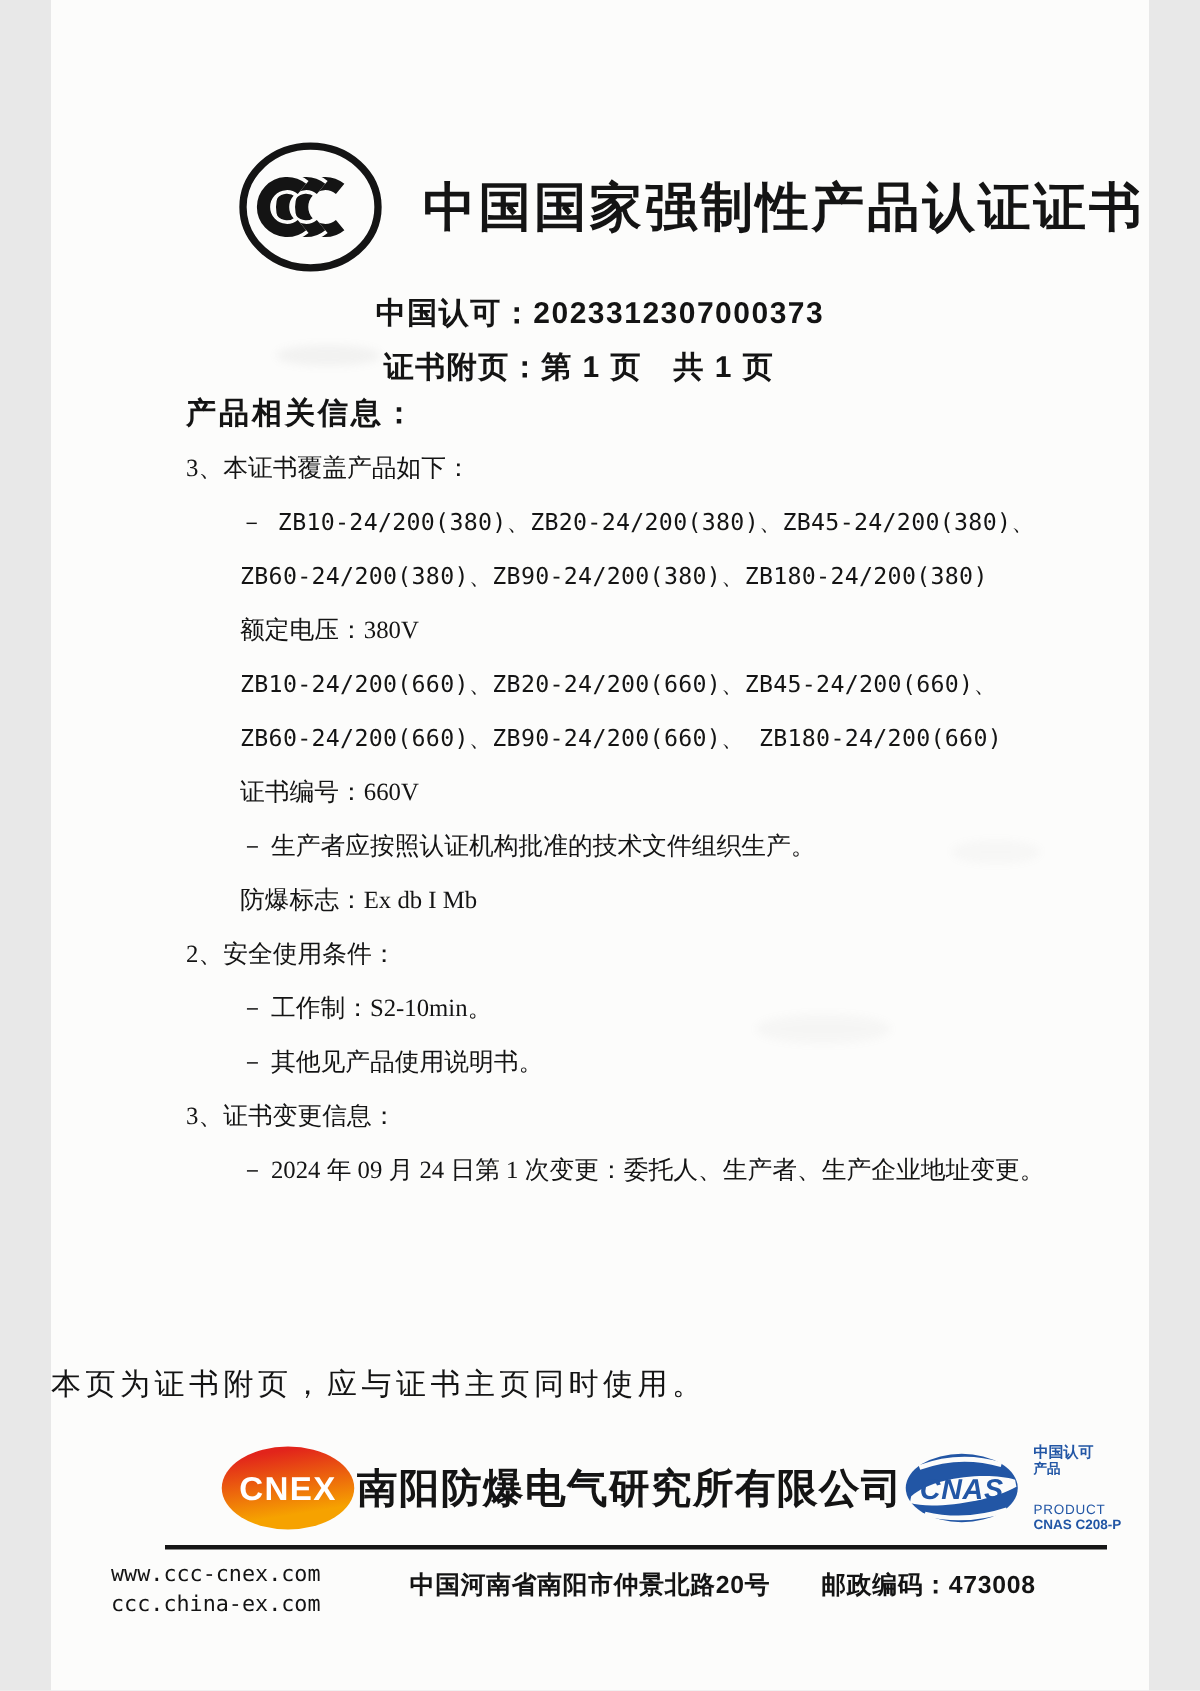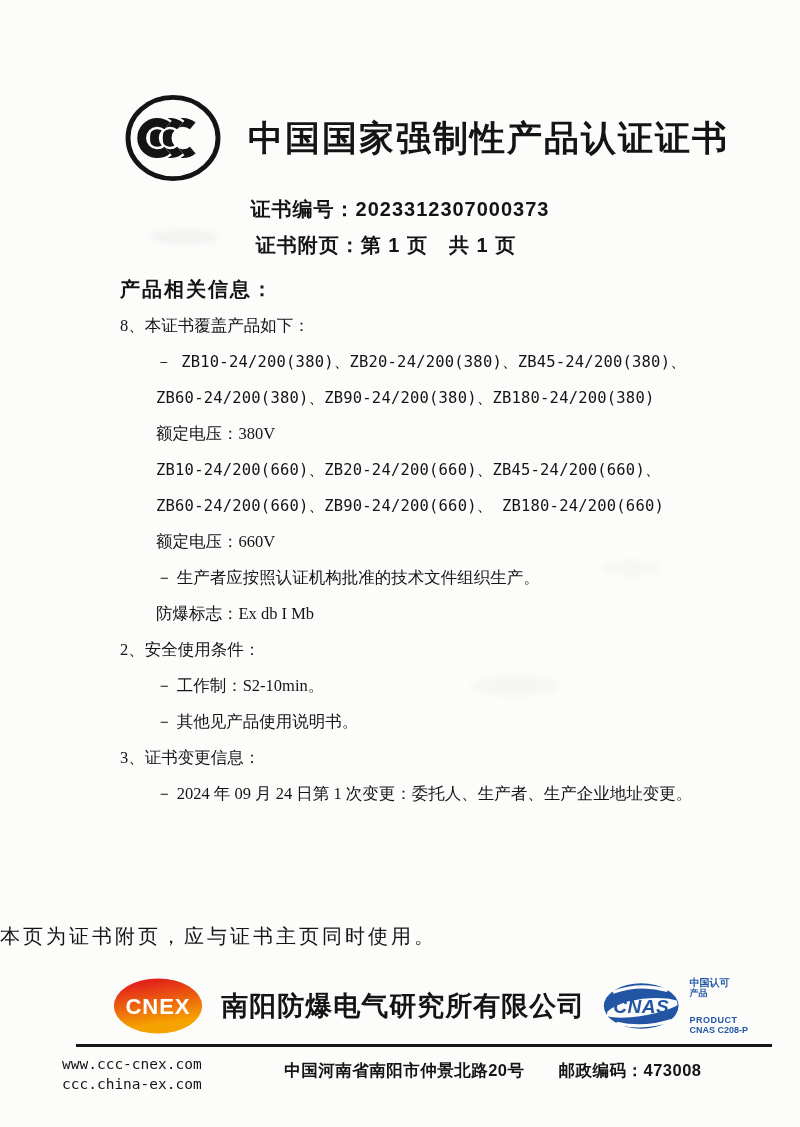--- a/index.html
+++ b/index.html
@@ -6,21 +6,21 @@
     --ink:#141414;
     --cnex_red:#e2241b;
     --cnex_orange:#f6a200;
     --cnas_blue:#2256a5;
     --paper:#fcfcfb;
   }
   *{margin:0;padding:0;box-sizing:border-box;}
   html,body{background:#e8e8e8;}
   .page{
     position:relative;
-    width:800px;height:1127px;
+    width:732px;height:1127px;
     margin:0 auto;
     background:var(--paper);
     color:var(--ink);
     font-family:"Liberation Sans", sans-serif;
     overflow:hidden;
   }
   
   .smudge{position:absolute;background:#9a9a9a;opacity:.10;border-radius:50%;filter:blur(3px);}
   .smudge.s1{left:150px;top:230px;width:70px;height:14px;}
   .smudge.s2{left:470px;top:676px;width:90px;height:20px;opacity:.06;}
@@ -39,21 +39,21 @@
   }
 
   
   .cert-block{text-align:center;margin-top:12px;}
   .cert-line{
     font-size:20px;font-weight:700;letter-spacing:1px;line-height:26px;
   }
   .cert-line.page-line{margin-top:10px;transform:translateX(-14px);}
 
   
-  .body{margin-top:18px;padding-left:120px;padding-right:70px;}
+  .body{margin-top:4px;padding-left:90px;padding-right:70px;}
   .b-heading{
     font-size:20px;font-weight:700;letter-spacing:2px;margin-bottom:12px;
     font-family:"Liberation Serif", serif;
   }
   .b-line{
     font-size:16.5px;line-height:22px;margin-bottom:14px;
     font-family:"Liberation Serif", serif;
     white-space:nowrap;
   }
   .b-line.mono{font-family:"DejaVu Sans Mono", monospace;font-size:15.5px;letter-spacing:.2px;}
@@ -75,31 +75,31 @@
   .cnex-logo{width:92px;height:60px;flex:0 0 auto;}
   .company{
     flex:1;text-align:center;
     font-size:27px;font-weight:600;letter-spacing:1px;white-space:nowrap;
   }
   .cnas-wrap{display:flex;align-items:center;gap:5px;flex:0 0 auto;}
   .cnas-logo{width:82px;height:52px;}
   .cnas-caption{color:var(--cnas_blue);line-height:1.15;white-space:nowrap;}
   .cnas-caption .c1{font-size:10px;font-weight:700;}
   .cnas-caption .c2{font-size:9px;font-weight:700;}
-  .cnas-caption .c3{font-size:9px;font-weight:700;letter-spacing:.5px;margin-top:16px;}
+  .cnas-caption .c3{font-size:9px;font-weight:400;letter-spacing:.5px;margin-top:16px;}
   .cnas-caption .c4{font-size:9px;font-weight:700;}
 
   
   .divider{
     margin:8px 28px 0 76px;
     border:none;border-top:3px solid #161616;height:0;
   }
   .footer{
     display:flex;align-items:flex-start;
-    padding:7px 52px 0 62px;
+    padding:7px 52px 0 40px;
   }
   .f-sites{font-family:"DejaVu Sans Mono", monospace;font-size:14.5px;line-height:20px;white-space:nowrap;}
   .f-center{
     flex:1;display:flex;justify-content:center;gap:34px;
     margin-top:6px;white-space:nowrap;
     font-size:16.5px;font-weight:700;letter-spacing:.5px;margin-left:36px;
   }
   .f-right{font-family:"DejaVu Sans Mono", monospace;font-size:14.5px;line-height:21px;text-align:left;white-space:nowrap;}
   .f-right .phone{font-size:16px;font-weight:700;}
 
@@ -125,33 +125,33 @@
         <path d="M57.2 33.7 A16 16 0 1 0 57.2 58.3" stroke="#fcfcfb" stroke-width="14"></path>
         <path d="M57.2 33.7 A16 16 0 1 0 57.2 58.3" stroke="#141414" stroke-width="9"></path>
         <path d="M44.2 33.7 A16 16 0 1 0 44.2 58.3" stroke="#fcfcfb" stroke-width="14"></path>
         <path d="M44.2 33.7 A16 16 0 1 0 44.2 58.3" stroke="#141414" stroke-width="9"></path>
       </g>
     </svg>
     <div class="title">中国国家强制性产品认证证书</div>
   </div>
 
   <div class="cert-block">
-    <div class="cert-line"><span>证书编号：</span><span>2023312307000373</span></div>
+    <div class="cert-line"><span>中国认可：</span><span>2023312307000373</span></div>
     <div class="cert-line page-line"><span>证书附页：</span><span>第 1 页　共 1 页</span></div>
   </div>
 
   <div class="body">
     <div class="b-heading">产品相关信息：</div>
-    <div class="b-line i0">8、本证书覆盖产品如下：</div>
+    <div class="b-line i0">3、本证书覆盖产品如下：</div>
     <div class="b-line i1 mono">－ ZB10-24/200(380)、ZB20-24/200(380)、ZB45-24/200(380)、</div>
     <div class="b-line i1 mono">ZB60-24/200(380)、ZB90-24/200(380)、ZB180-24/200(380)</div>
     <div class="b-line i1">额定电压：380V</div>
     <div class="b-line i1 mono">ZB10-24/200(660)、ZB20-24/200(660)、ZB45-24/200(660)、</div>
     <div class="b-line i1 mono">ZB60-24/200(660)、ZB90-24/200(660)、 ZB180-24/200(660)</div>
-    <div class="b-line i1">额定电压：660V</div>
+    <div class="b-line i1">证书编号：660V</div>
     <div class="b-line i1">－ 生产者应按照认证机构批准的技术文件组织生产。</div>
     <div class="b-line i1">防爆标志：Ex db I Mb</div>
     <div class="b-line i0">2、安全使用条件：</div>
     <div class="b-line i1">－ 工作制：S2-10min。</div>
     <div class="b-line i1">－ 其他见产品使用说明书。</div>
     <div class="b-line i0">3、证书变更信息：</div>
     <div class="b-line i1">－ 2024 年 09 月 24 日第 1 次变更：委托人、生产者、生产企业地址变更。</div>
   </div>
 
   <div class="note">本页为证书附页，应与证书主页同时使用。</div>

